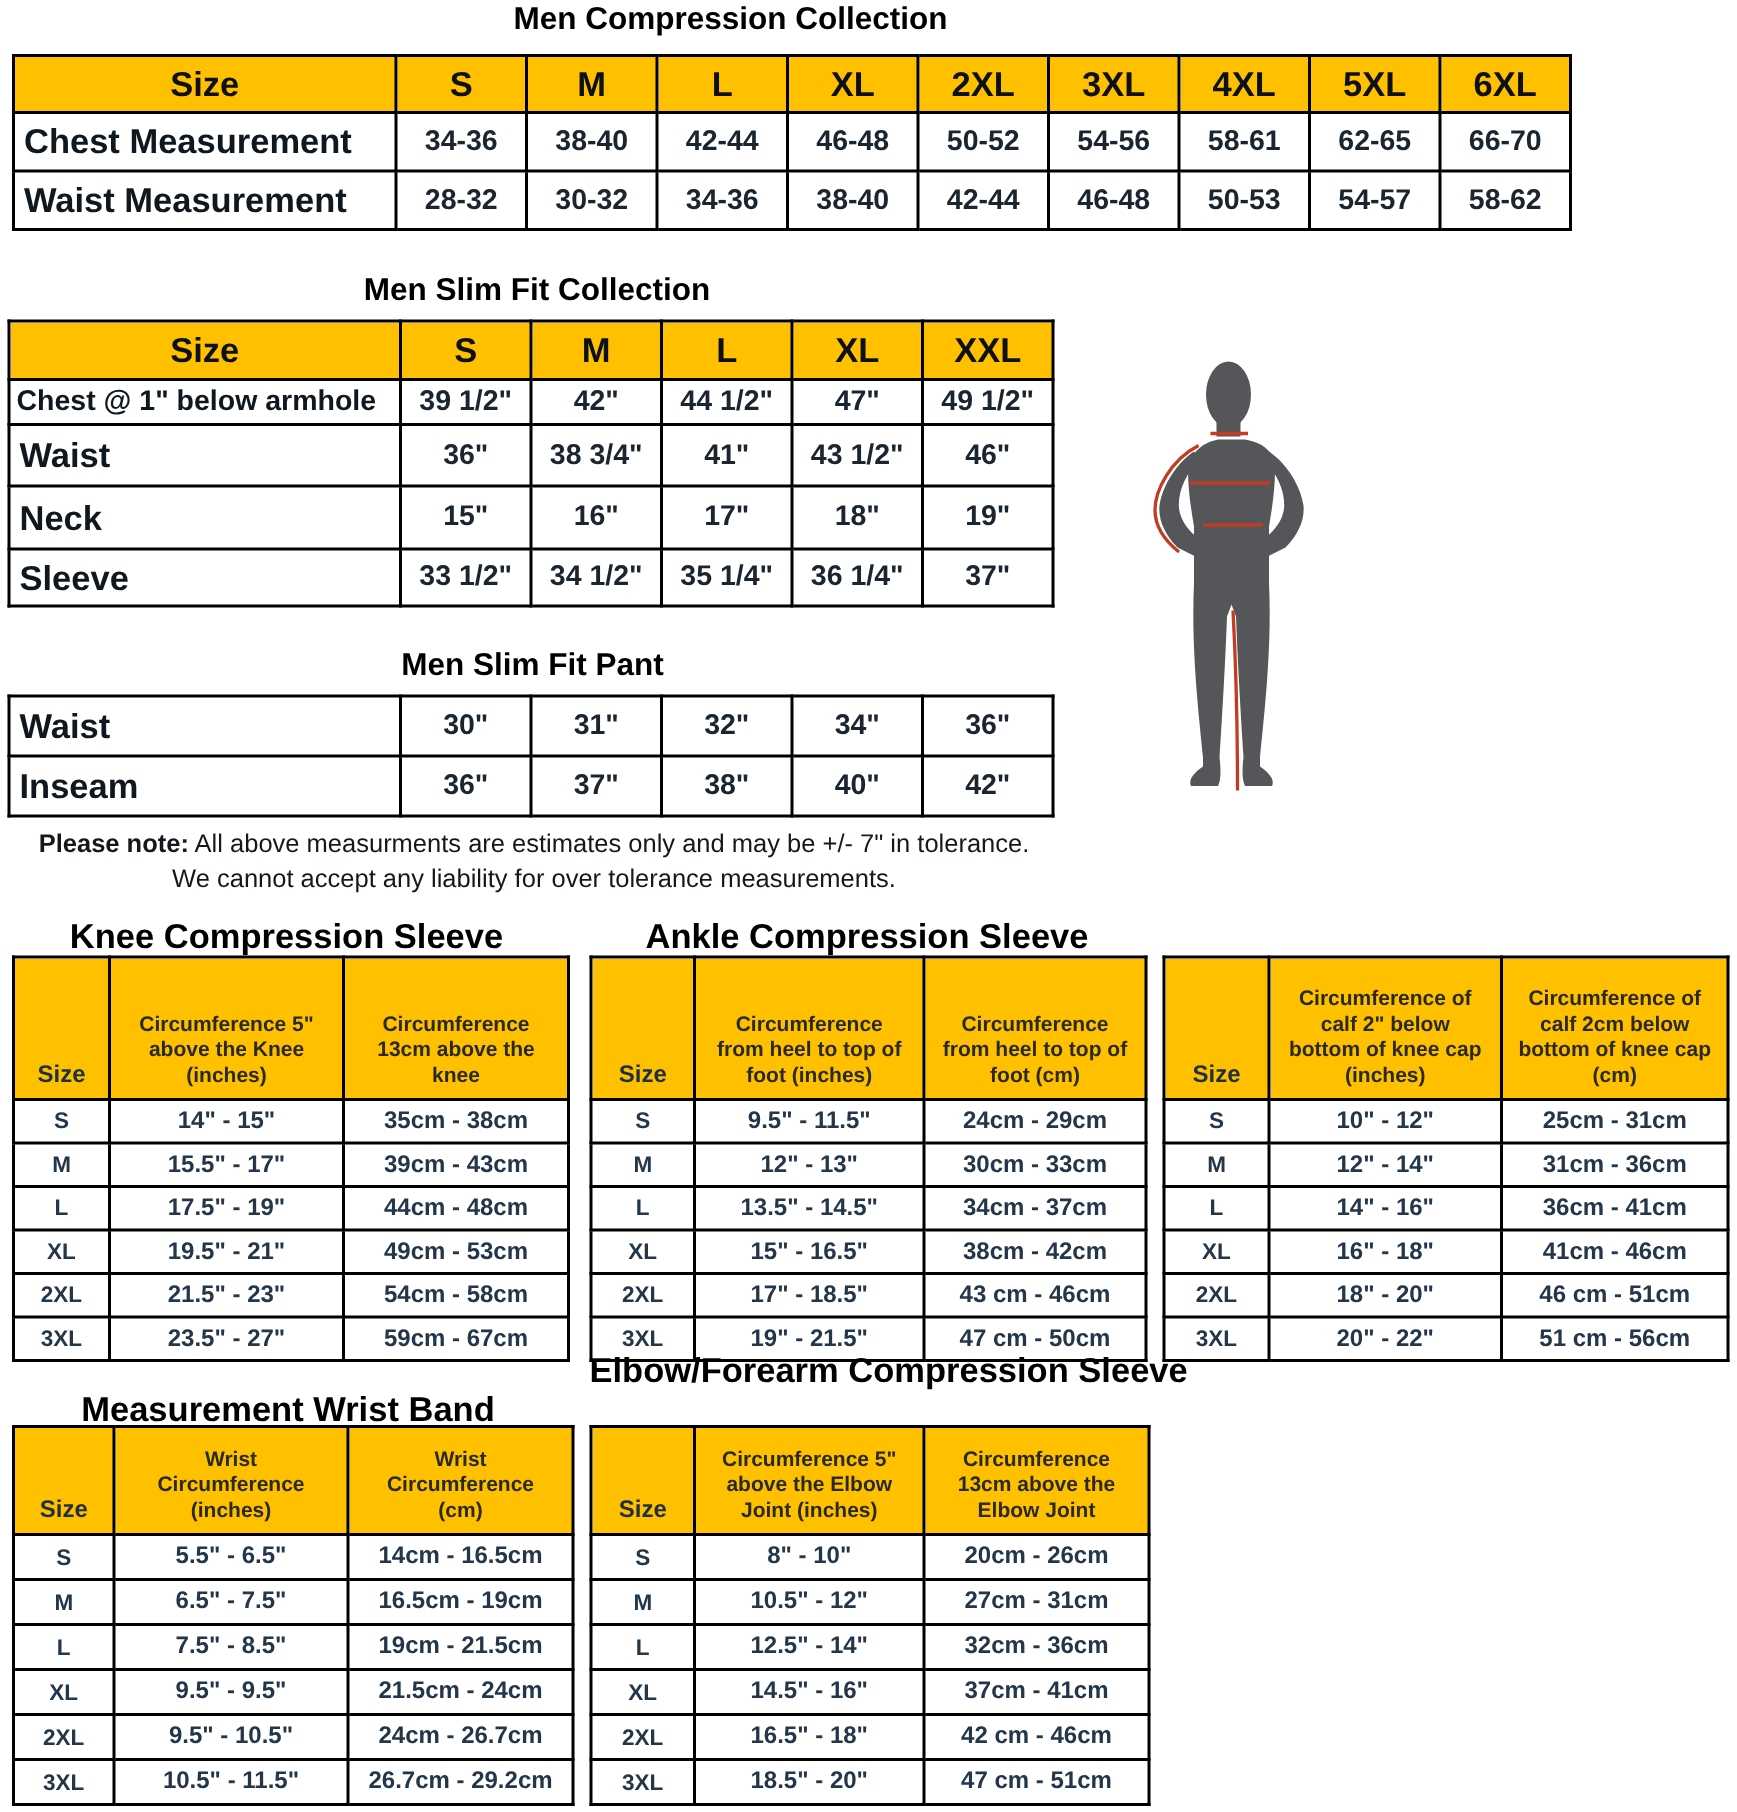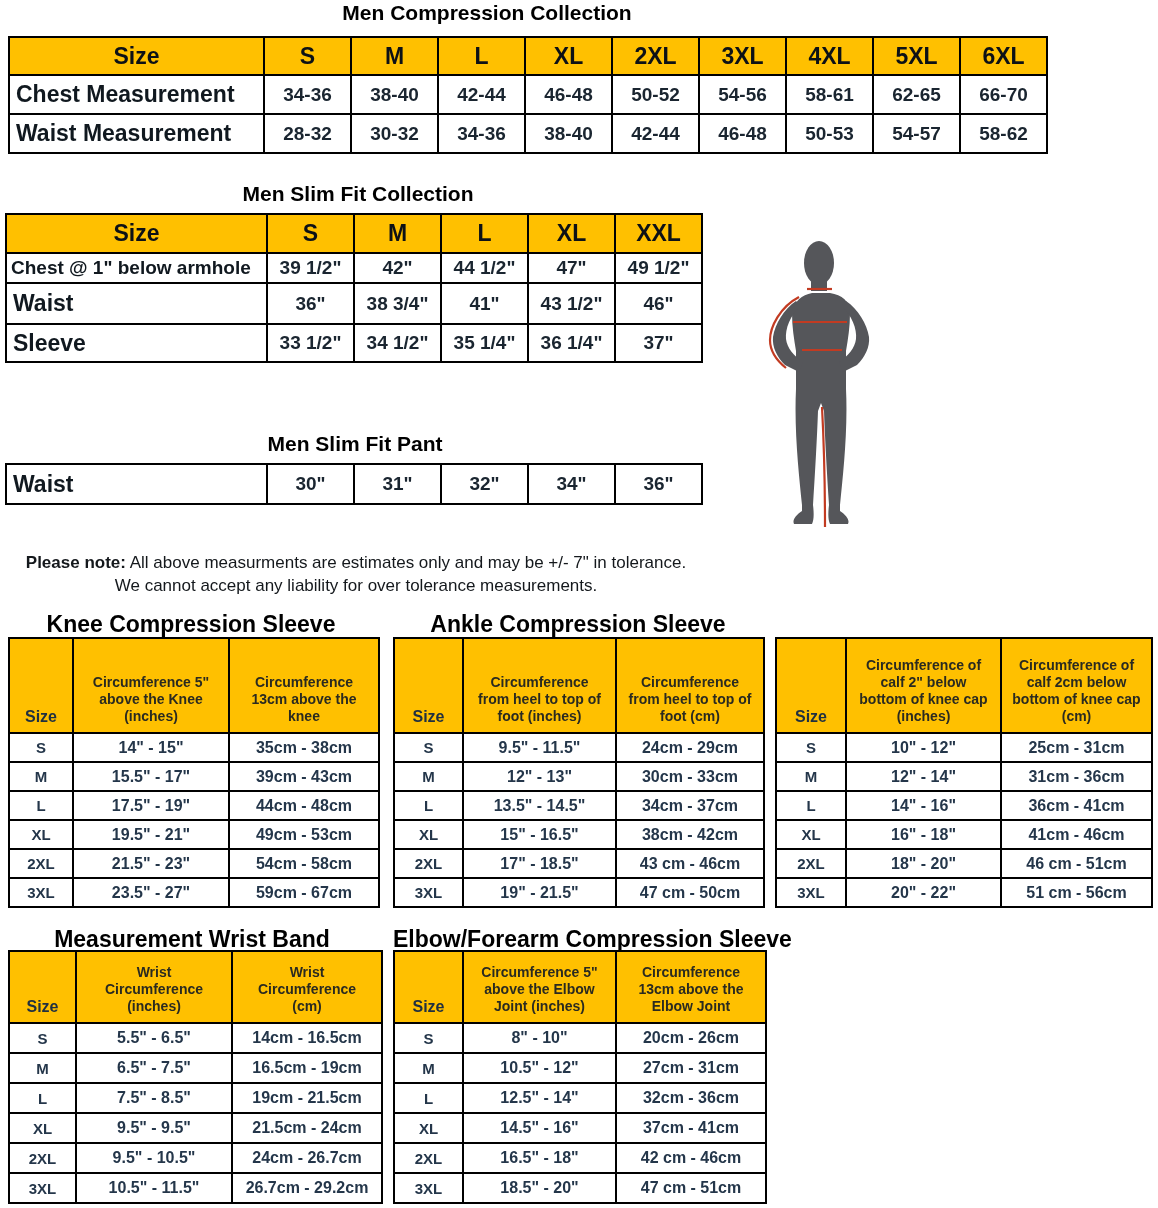--- a/index.html
+++ b/index.html
@@ -118,20 +118,28 @@
         <td class="v">49 1/2"</td>
       </tr>
       <tr style="height:41px">
         <td class="lbl">Waist</td>
         <td class="v">36"</td>
         <td class="v">38 3/4"</td>
         <td class="v">41"</td>
         <td class="v">43 1/2"</td>
         <td class="v">46"</td>
       </tr>
+      <tr style="height:42px">
+        <td class="lbl">Neck</td>
+        <td class="v">15"</td>
+        <td class="v">16"</td>
+        <td class="v">17"</td>
+        <td class="v">18"</td>
+        <td class="v">19"</td>
+      </tr>
       <tr style="height:38px">
         <td class="lbl">Sleeve</td>
         <td class="v">33 1/2"</td>
         <td class="v">34 1/2"</td>
         <td class="v">35 1/4"</td>
         <td class="v">36 1/4"</td>
         <td class="v">37"</td>
       </tr>
     </tbody>
   </table>
@@ -148,20 +156,28 @@
         <col style="width:87px">
       </colgroup>
     <tbody>
       <tr style="height:40px">
         <td class="lbl">Waist</td>
         <td class="v">30"</td>
         <td class="v">31"</td>
         <td class="v">32"</td>
         <td class="v">34"</td>
         <td class="v">36"</td>
+      </tr>
+      <tr style="height:40px">
+        <td class="lbl">Inseam</td>
+        <td class="v">36"</td>
+        <td class="v">37"</td>
+        <td class="v">38"</td>
+        <td class="v">40"</td>
+        <td class="v">42"</td>
       </tr>
     </tbody>
   </table>
 
   <div class="note" style="left:0;top:551px;width:712px;">
     <div><b>Please note:</b><span> All above measurments are estimates only and may be +/- 7" in tolerance.</span></div>
     <div>We cannot accept any liability for over tolerance measurements.</div>
   </div>
 
   <svg class="fig" style="left:766px;top:239px;" width="110" height="294" viewBox="0 0 110 294">
@@ -394,21 +410,21 @@
           <td class="val">24cm - 26.7cm</td>
         </tr>
       <tr style="height:30px">
           <td class="sz">3XL</td>
           <td class="val">10.5" - 11.5"</td>
           <td class="val">26.7cm - 29.2cm</td>
         </tr>
     </tbody>
   </table>
 
-  <div class="title t-sec" style="left:393px;top:926px;width:372px;">Elbow/Forearm Compression Sleeve</div>
+  <div class="title t-sec" style="left:393px;top:900px;width:372px;">Elbow/Forearm Compression Sleeve</div>
   <table class="st" style="left:393px;top:950px;">
     <colgroup>
         <col style="width:69px">
         <col style="width:153px">
         <col style="width:150px">
       </colgroup>
     <tbody>
       <tr style="height:72px">
         <td class="gsz">Size</td>
         <td class="g3">

